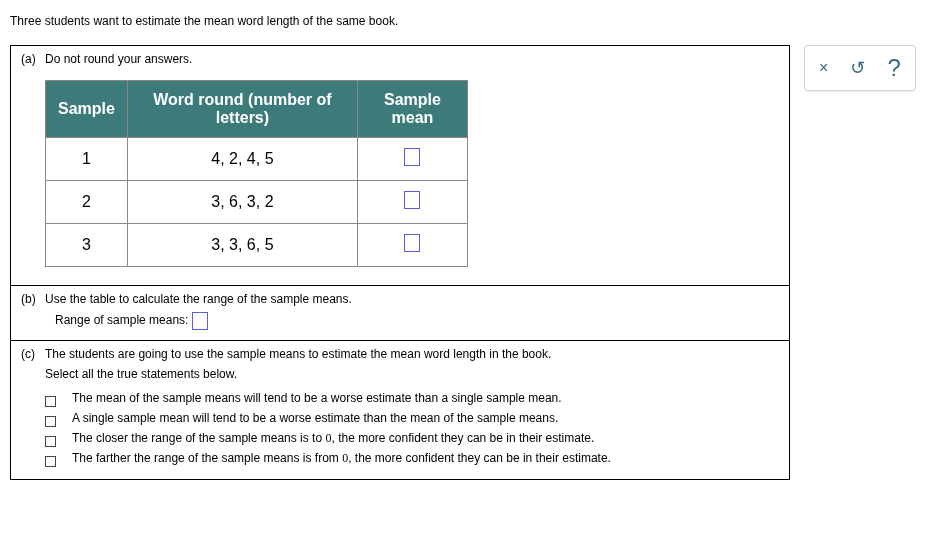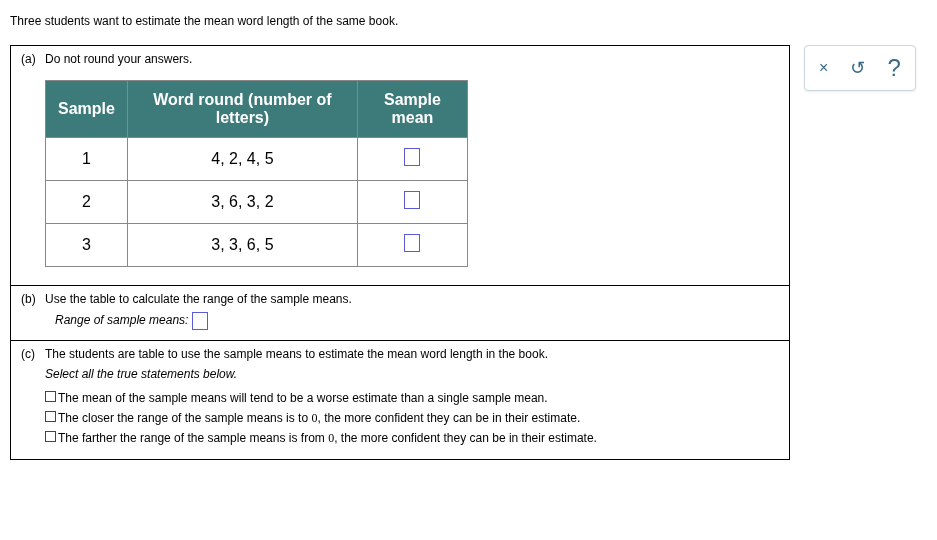--- a/index.html
+++ b/index.html
@@ -15,21 +15,21 @@
   .intro { margin-bottom: 14px; line-height: 1.6; }
   .main-row { display: flex; align-items: flex-start; gap: 14px; }
   .question-box {
     border: 1px solid #000;
     width: 780px;
   }
   .part { padding: 6px 10px 10px 10px; }
   .part-label { display: flex; }
   .plabel { width: 24px; flex-shrink: 0; }
   .pcontent { flex: 1; }
-  .subindent { margin-left: 24px; margin-top: 6px; font-style: italic; }
+  .subindent { margin-left: 24px; margin-top: 6px; }
   table.data {
     border-collapse: collapse;
     margin: 14px 0 8px 24px;
   }
   table.data th, table.data td {
     border: 1px solid #888;
     padding: 10px 12px;
     text-align: center;
     font-size: 16px;
   }
@@ -52,21 +52,21 @@
   .range-input {
     display: inline-block;
     width: 16px;
     height: 18px;
     border: 1px solid #5a5ad6;
     background: #fff;
     vertical-align: middle;
   }
   .hr { border-top: 1px solid #000; }
   .statements { margin-left: 24px; margin-top: 8px; line-height: 1.5; }
-  .stmt { display: flex; align-items: flex-start; gap: 2px; margin-bottom: 2px; }
+  .stmt { display: flex; align-items: flex-end; gap: 16px; margin-bottom: 2px; }
   .cb {
     width: 11px; height: 11px;
     border: 1px solid #444;
     flex-shrink: 0;
     margin-top: 2px;
   }
   .action-panel {
     border: 1px solid #c9d8e0;
     border-radius: 4px;
     box-shadow: 0 1px 2px rgba(0,0,0,0.08);
@@ -139,27 +139,31 @@
         <span>Range of sample means:</span>
         <span class="range-input"></span>
       </div>
     </div>
 
     <div class="hr"></div>
 
     <div class="part">
       <div class="part-label">
         <div class="plabel">(c)</div>
-        <div class="pcontent">The students are table to use the sample means to estimate the mean word length in the book.</div>
+        <div class="pcontent">The students are going to use the sample means to estimate the mean word length in the book.</div>
       </div>
       <div class="subindent">Select all the true statements below.</div>
       <div class="statements">
         <div class="stmt">
           <span class="cb"></span>
           <span>The mean of the sample means will tend to be a worse estimate than a single sample mean.</span>
+        </div>
+        <div class="stmt">
+          <span class="cb"></span>
+          <span>A single sample mean will tend to be a worse estimate than the mean of the sample means.</span>
         </div>
         <div class="stmt">
           <span class="cb"></span>
           <span><span>The closer the range of the sample means is to </span><span class="zero-sty">0</span><span>, the more confident they can be in their estimate.</span></span>
         </div>
         <div class="stmt">
           <span class="cb"></span>
           <span><span>The farther the range of the sample means is from </span><span class="zero-sty">0</span><span>, the more confident they can be in their estimate.</span></span>
         </div>
       </div>

